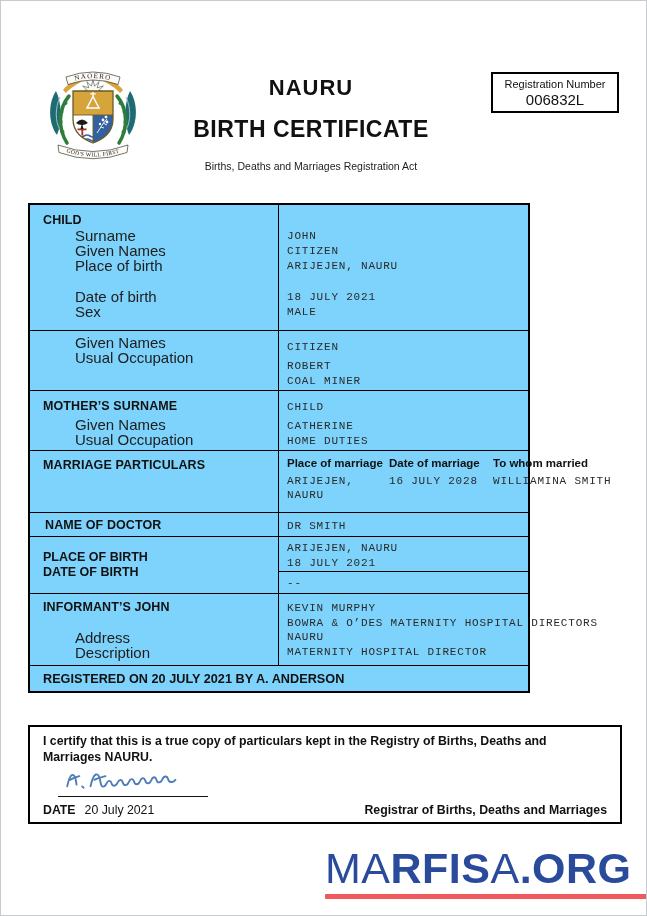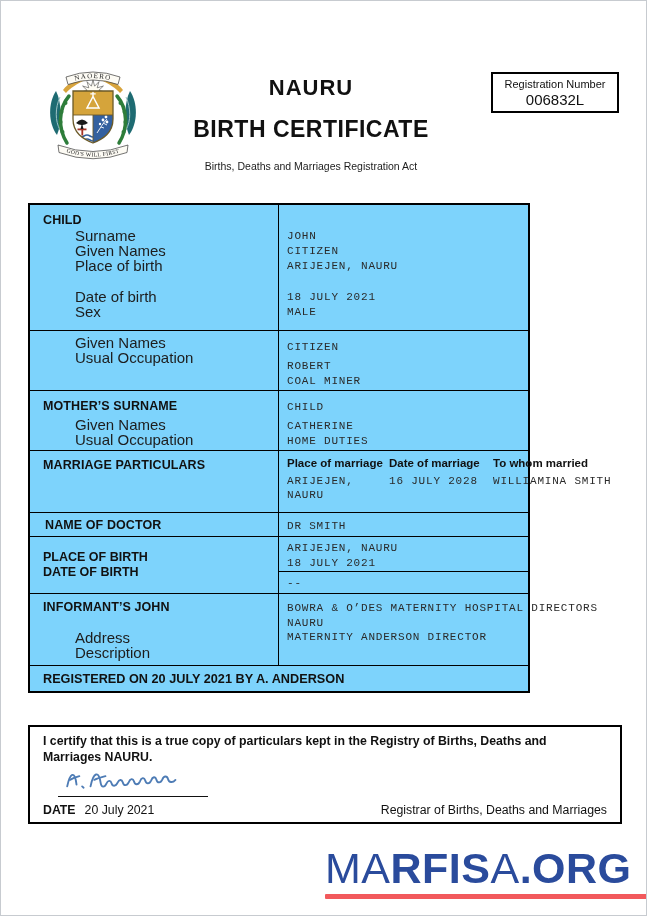--- a/index.html
+++ b/index.html
@@ -56,21 +56,21 @@
   .inf-lines .mono{line-height:14.6px;}
   
   .registered{font-weight:bold;font-size:12.7px;padding:6px 0 0 13px;}
   
   .cert-box{position:absolute;left:27px;top:724px;width:594px;height:99px;border:2px solid #000;
             box-sizing:border-box;padding:7px 13px 8px 13px;}
   .cert-text{font-weight:bold;font-size:12.3px;line-height:15.5px;color:#111;}
   .sig-wrap{margin:-1px 0 0 15px;width:150px;border-bottom:1.2px solid #111;}
   .cert-bottom{display:flex;justify-content:space-between;margin-top:6px;font-size:12.3px;}
   .date-label{font-weight:bold;margin-right:9px;margin-top:44px;}
-  .registrar{font-weight:normal;}
+  .registrar{font-weight:bold;}
   
   .logo{position:absolute;left:300px;top:845px;width:324px;margin-left:24px;}
   .logo-text{font-size:43px;letter-spacing:.5px;line-height:1.05;white-space:nowrap;}
   .seg-reg{font-weight:400;}
   .seg-bold{font-weight:700;}
   .logo-bar{height:5px;margin-top:3px;border-radius:1px;}
 </style>
 </head>
 <body>
 
@@ -263,23 +263,24 @@
     <div class="row r7">
       <div class="cl">
         <div class="sec-title" style="padding-top:6px;">INFORMANT’S JOHN</div>
         <div class="labels inf-labels">
           <div class="lbl" style="line-height:15px;">Address</div>
           <div class="lbl" style="line-height:15px;">Description</div>
         </div>
       </div>
       <div class="cr">
         <div class="inf-lines">
+          <div class="mono">KEVIN MURPHY</div>
           <div class="mono">BOWRA &amp; O’DES MATERNITY HOSPITAL DIRECTORS</div>
           <div class="mono">NAURU</div>
-          <div class="mono">MATERNITY ANDERSON DIRECTOR</div>
+          <div class="mono">MATERNITY HOSPITAL DIRECTOR</div>
         </div>
       </div>
     </div>
 
     <div class="row r8">
       <div class="registered">REGISTERED ON 20 JULY 2021 BY A. ANDERSON</div>
     </div>
   </div>
 
   <div class="cert-box">

